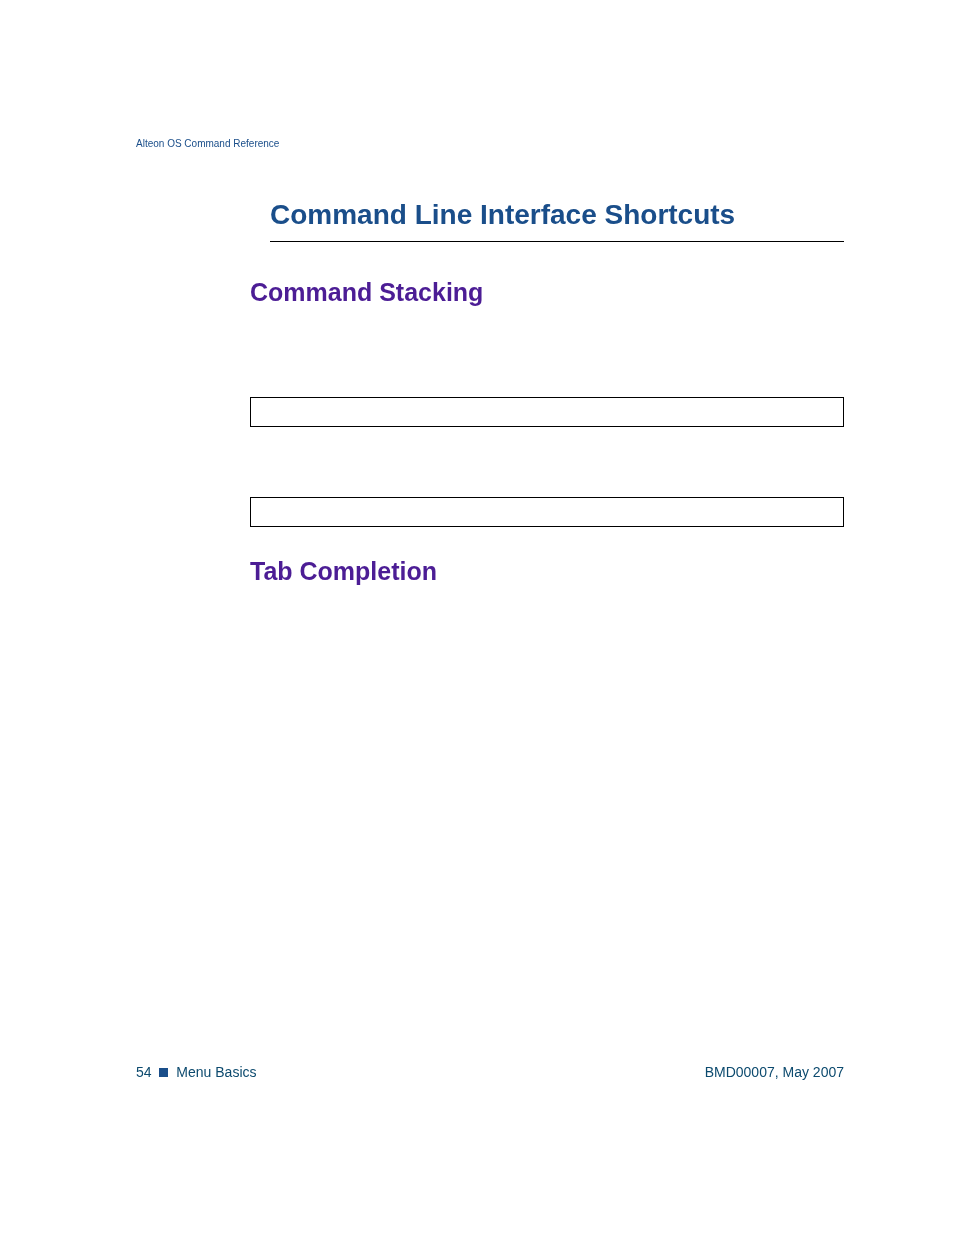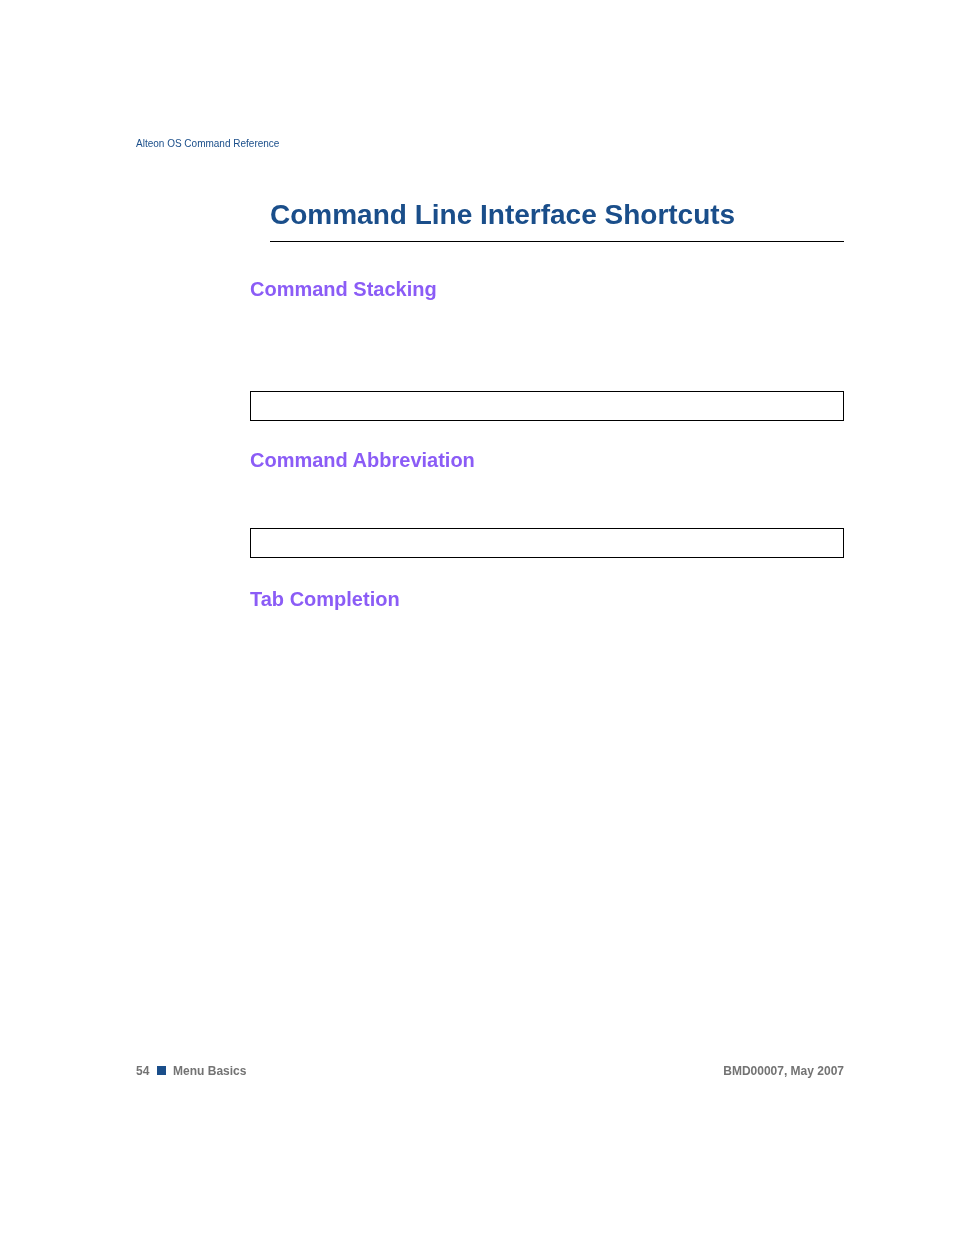--- a/index.html
+++ b/index.html
@@ -29,44 +29,44 @@
   .h1 {
     font-size: 28px;
     font-weight: 700;
     color: #1a4e8a;
     padding-bottom: 10px;
     border-bottom: 1px solid #000;
     margin-bottom: 36px;
     margin-left: 20px;
   }
   .h2 {
-    font-size: 20px;
+    font-size: 25px;
     font-weight: 700;
-    color: #8b5cf6;
+    color: #4c1d95;
     margin-bottom: 14px;
   }
   .code-box {
     border: 1px solid #000;
     height: 30px;
     margin-bottom: 30px;
     margin-top: 6px;
   }
   .sec1 .code-box { margin-bottom: 28px; }
   .sec2 { margin-top: 2px; }
   .sec3 { margin-top: 17px; }
   .gap-lg { height: 70px; }
   .gap-md { height: 36px; }
   .footer {
     position: absolute;
     left: 136px;
     top: 1064px;
     width: 708px;
-    font-size: 12px;
-    color: #737373;
-    font-weight: 700;
+    font-size: 14px;
+    color: #0c4a6e;
+    font-weight: 400;
   }
   .footer .right { float: right; }
   .footer .sq {
     display: inline-block;
     width: 9px;
     height: 9px;
     background: #1a4e8a;
     margin: 0 4px;
     vertical-align: 0px;
   }
@@ -80,21 +80,20 @@
   <div class="main-content">
     <div class="h1">Command Line Interface Shortcuts</div>
 
     <div class="sec1">
       <div class="h2">Command Stacking</div>
       <div class="gap-lg"></div>
       <div class="code-box"></div>
     </div>
 
     <div class="sec2">
-      <div class="h2">Command Abbreviation</div>
       <div class="gap-md"></div>
       <div class="code-box"></div>
     </div>
 
     <div class="sec3">
       <div class="h2">Tab Completion</div>
     </div>
   </div>
 </div>
 

